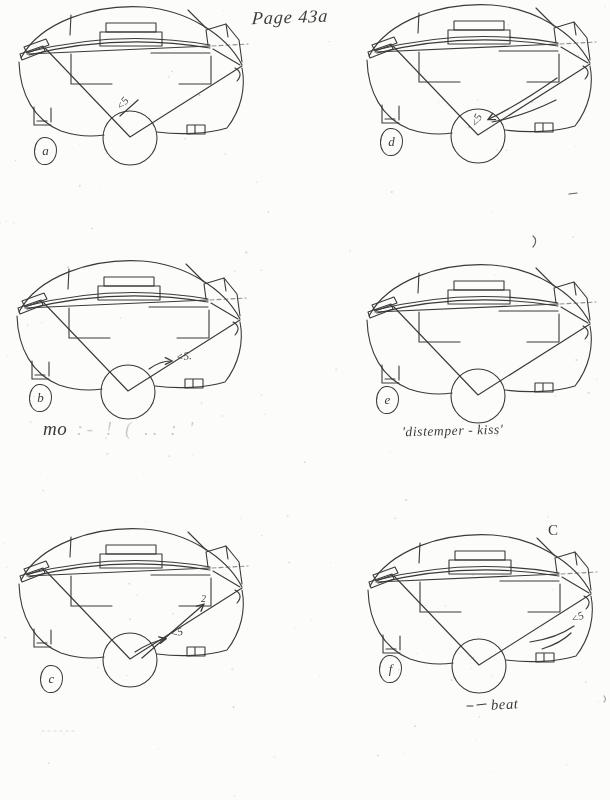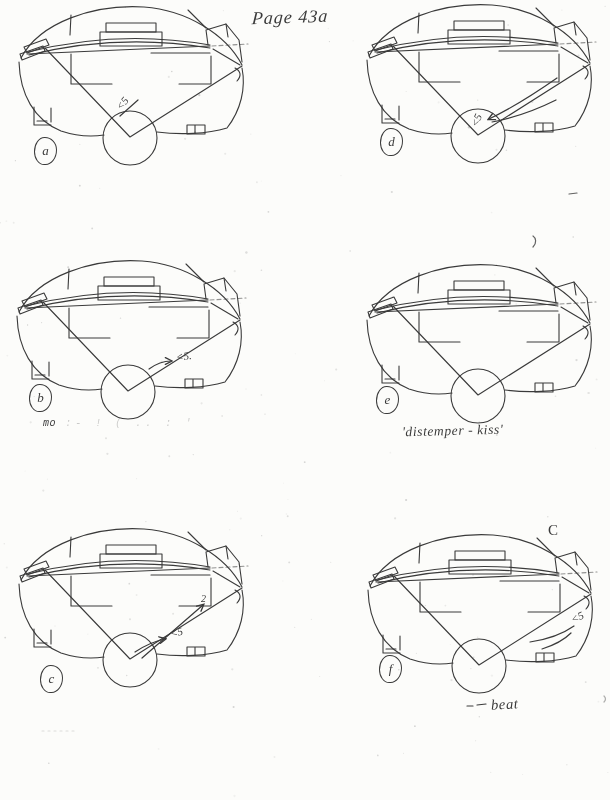--- a/index.html
+++ b/index.html
@@ -34,21 +34,21 @@
     font-style:italic;font-size:13px;
     color:var(--ink,#333);
   }
   .note{
     font-family:"Liberation Serif", serif;
     font-size:11px;font-style:italic;
   }
   .note2{font-size:10px;}
   .caption{font-size:13.5px;letter-spacing:0.6px;}
   #caption-e{left:402px;top:424px;transform:rotate(-1.5deg);}
-  #caption-b{left:43px;top:419px;font-size:10px;font-family:Liberation Mono, monospace;}
+  #caption-b{left:43px;top:419px;font-size:19px;}
   #caption-b .faint{opacity:0.25;margin-left:9px;letter-spacing:4px;}
   #caption-f{left:491px;top:697px;font-size:14.5px;transform:rotate(-3deg);}
   #note-a{left:116px;top:98px;transform:rotate(-50deg);}
   #note-d{left:470px;top:115px;transform:rotate(-65deg);}
   #note-b{left:176px;top:351px;transform:rotate(-8deg);}
   #note-c{left:170px;top:627px;transform:rotate(-15deg);}
   #note2-c{left:201px;top:594px;}
   #note-f{left:571px;top:612px;transform:rotate(-25deg);}
   #note2-f{left:548px;top:523px;font-size:15px;font-style:normal;}
   #label-a{left:34px;top:137px;}

